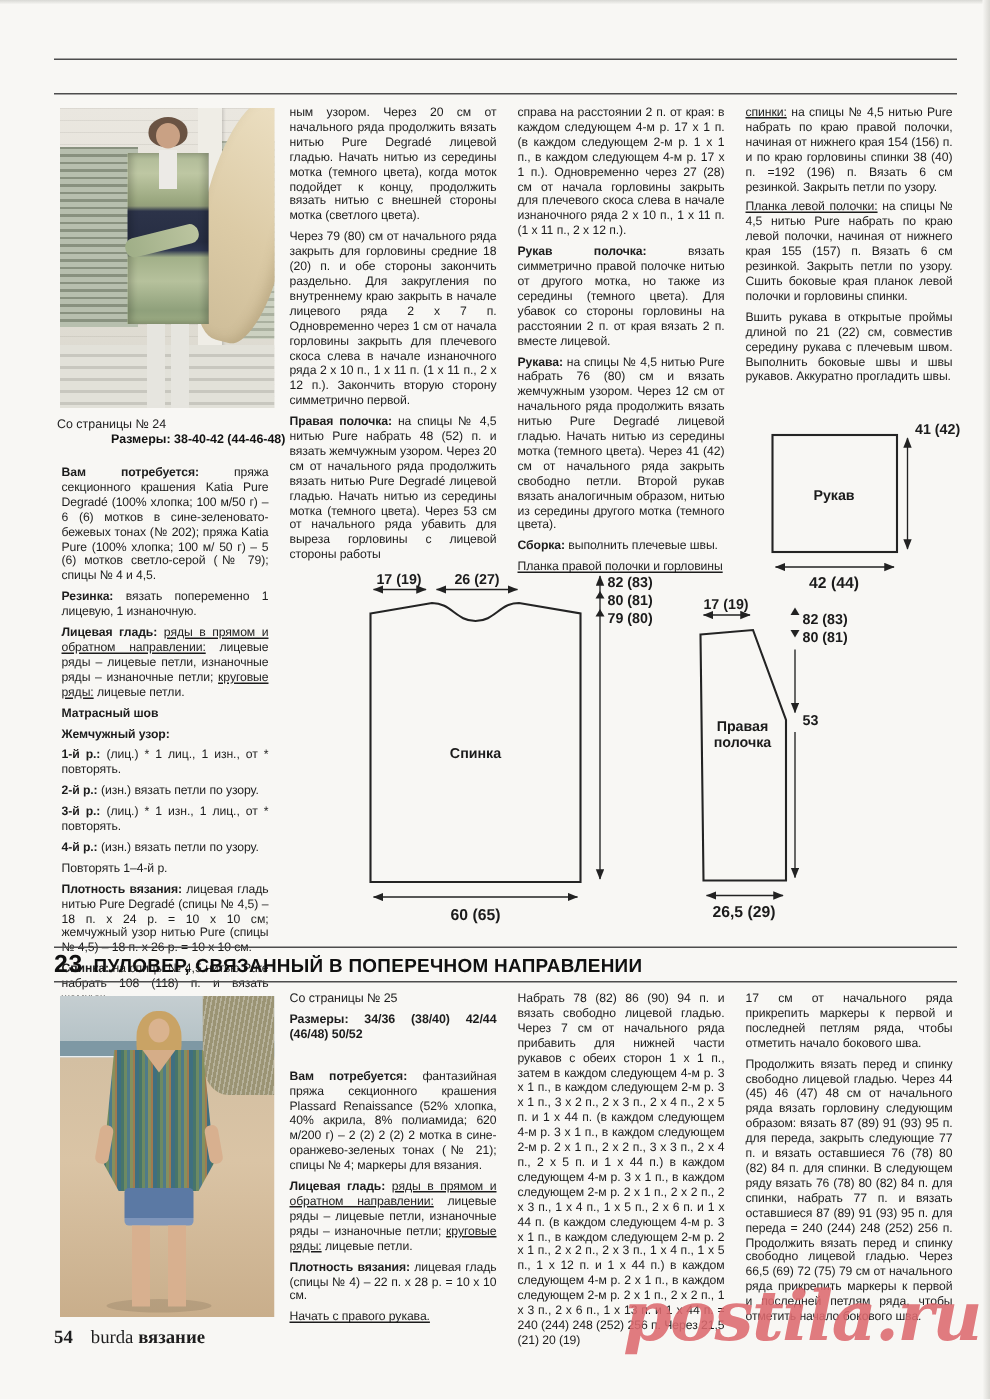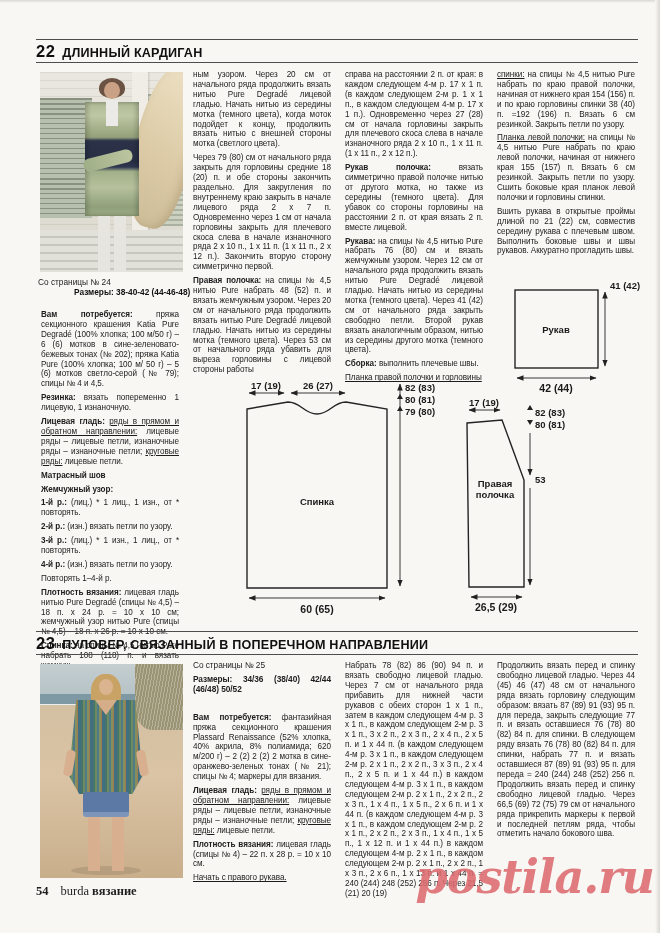--- a/index.html
+++ b/index.html
@@ -66,24 +66,20 @@
   .watermark{position:absolute;right:6px;top:850px;font-family:"DejaVu Serif",serif;font-style:italic;font-weight:bold;font-size:46px;letter-spacing:-1px;opacity:.88;z-index:6;pointer-events:none;}
 </style>
 </head>
 <body>
 
 <div class="page">
   <div class="scan-top"></div>
   <div class="scan-right"></div>
 
   <div class="rule" style="top:39px"></div>
-  <div class="sechdr" style="top:42px">
-    <span class="num">22</span>
-    <span class="ttl">ДЛИННЫЙ КАРДИГАН</span>
-  </div>
   <div class="rule" style="top:62px"></div>
 
   <div class="photo" style="top:72px;height:200px">
     <div class="p1bg"></div>
     <div class="p1board"></div>
     <div class="p1shutL"></div>
     <div class="p1shutR"></div>
     <div class="p1post"></div>
     <div class="p1curtain"></div>
     <div class="p1bench"></div>
@@ -227,20 +223,21 @@
     <p><b class="lead">Лицевая гладь:</b> <span class="u">ряды в прямом и обратном направлении:</span> <span>лицевые ряды – лицевые петли, изнаночные ряды – изнаночные петли;</span> <span class="u">круговые ряды:</span> <span>лицевые петли.</span></p>
     <p><b class="lead">Плотность вязания:</b> <span>лицевая гладь (спицы № 4) – 22 п. x 28 р. = 10 x 10 см.</span></p>
     <p><span class="u">Начать с правого рукава.</span></p>
   </div>
 
   <div class="txtcol" style="left:341px;top:657px">
     <p><span>Набрать 78 (82) 86 (90) 94 п. и вязать свободно лицевой гладью. Через 7 см от начального ряда прибавить для нижней части рукавов с обеих сторон 1 x 1 п., затем в каждом следующем 4-м р. 3 x 1 п., в каждом следующем 2-м р. 3 x 1 п., 3 x 2 п., 2 x 3 п., 2 x 4 п., 2 x 5 п. и 1 x 44 п. (в каждом следующем 4-м р. 3 x 1 п., в каждом следующем 2-м р. 2 x 1 п., 2 x 2 п., 3 x 3 п., 2 x 4 п., 2 x 5 п. и 1 x 44 п.) в каждом следующем 4-м р. 3 x 1 п., в каждом следующем 2-м р. 2 x 1 п., 2 x 2 п., 2 x 3 п., 1 x 4 п., 1 x 5 п., 2 x 6 п. и 1 x 44 п. (в каждом следующем 4-м р. 3 x 1 п., в каждом следующем 2-м р. 2 x 1 п., 2 x 2 п., 2 x 3 п., 1 x 4 п., 1 x 5 п., 1 x 12 п. и 1 x 44 п.) в каждом следующем 4-м р. 2 x 1 п., в каждом следующем 2-м р. 2 x 1 п., 2 x 2 п., 1 x 3 п., 2 x 6 п., 1 x 13 п. и 1 x 44 п. = 240 (244) 248 (252) 256 п. Через 21,5 (21) 20 (19)</span></p>
   </div>
 
   <div class="txtcol" style="left:493px;top:657px">
+    <p><span>17 см от начального ряда прикрепить маркеры к первой и последней петлям ряда, чтобы отметить начало бокового шва.</span></p>
     <p><span>Продолжить вязать перед и спинку свободно лицевой гладью. Через 44 (45) 46 (47) 48 см от начального ряда вязать горловину следующим образом: вязать 87 (89) 91 (93) 95 п. для переда, закрыть следующие 77 п. и вязать оставшиеся 76 (78) 80 (82) 84 п. для спинки. В следующем ряду вязать 76 (78) 80 (82) 84 п. для спинки, набрать 77 п. и вязать оставшиеся 87 (89) 91 (93) 95 п. для переда = 240 (244) 248 (252) 256 п. Продолжить вязать перед и спинку свободно лицевой гладью. Через 66,5 (69) 72 (75) 79 см от начального ряда прикрепить маркеры к первой и последней петлям ряда, чтобы отметить начало бокового шва.</span></p>
   </div>
 
   <div class="footer">
     <span class="pg">54</span>
     <span class="brand"><span>burda</span> <b>вязание</b></span>
   </div>
 
   <div class="watermark" id="wm" style="color: rgb(221, 106, 111);">postila.ru</div>
 </div>

